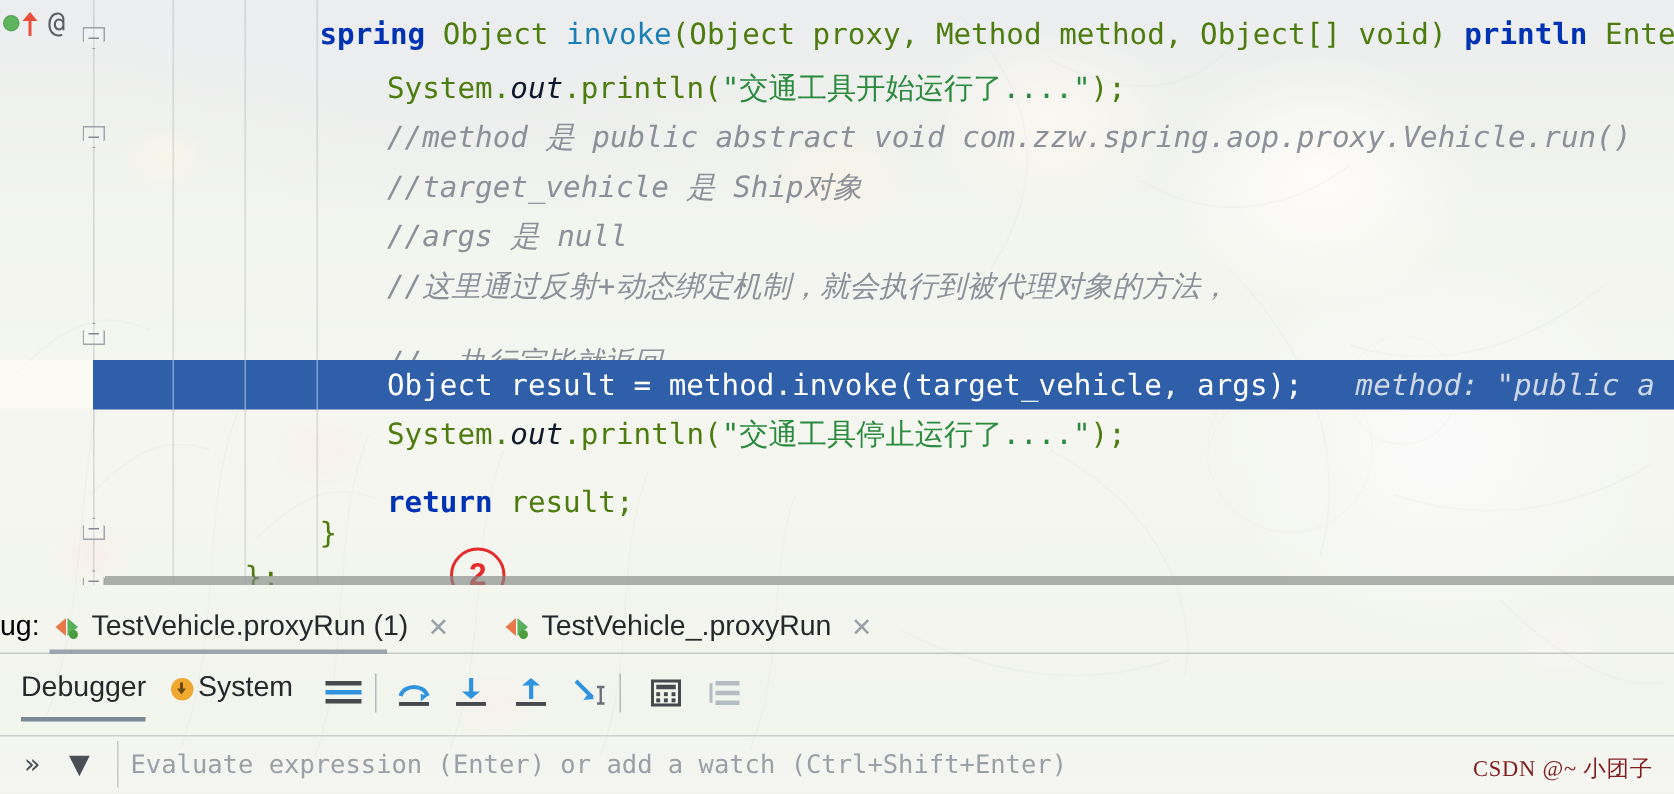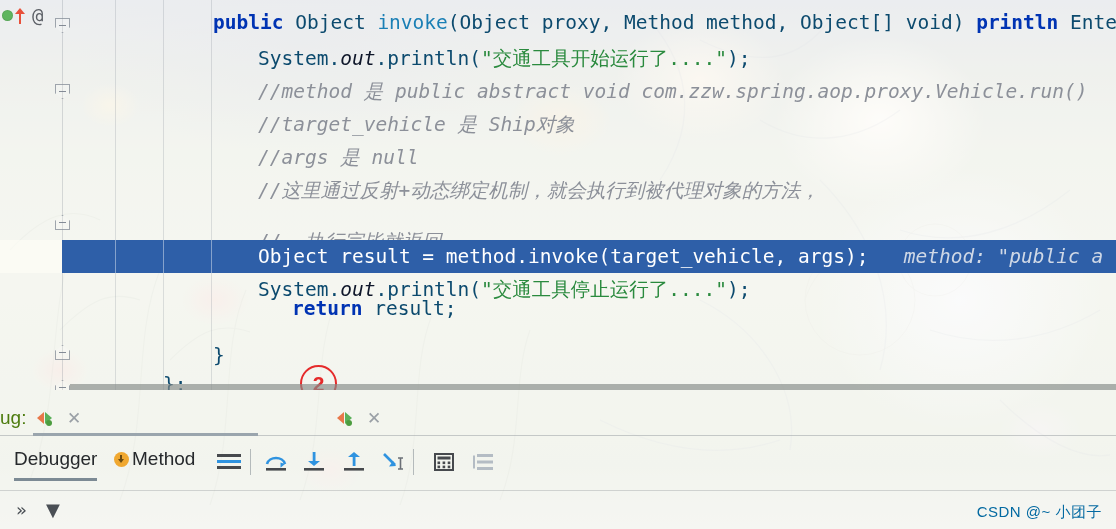--- a/index.html
+++ b/index.html
@@ -55,21 +55,21 @@
 
   
   .code-layer{position:absolute;left:0;top:0;right:0;}
   .line{
     position:absolute;left:0;right:0;height:33px;line-height:33px;
     font-family:"DejaVu Sans Mono",monospace;font-size:19.5px;white-space:pre;
     color:#2b2b2b;
   }
   .kw{color:#0033b3;font-weight:600;}
   .type{color:#1a7fb5;}
-  .plain{color:#0c4a6e;}
+  .plain{color:#4d7c0f;}
   .str{color:#2a8a3e;}
   .fieldit{color:#0f172a;font-style:italic;}
   .cmt{color:#8c9099;font-style:italic;}
   .hint{color:#9aa0a6;font-style:italic;}
   .sel-row{position:absolute;left:62px;right:0;height:33px;background:#2e5fa8;}
   .sel-row-left{position:absolute;left:0;width:62px;height:33px;background:rgba(255,255,248,.55);}
   .sel-indent{position:absolute;top:0;height:33px;width:1px;background:rgba(255,255,255,.42);}
 
   
   #editor-hscroll{position:absolute;left:70px;right:0;top:384px;height:13px;background:rgba(150,155,150,.42);}
@@ -79,21 +79,21 @@
   #marker-2{
     position:absolute;left:300px;top:365px;width:33px;height:33px;border-radius:50%;
     border:2.6px solid #e52b2b;color:#e52b2b;font-size:21px;font-weight:700;
     display:flex;align-items:center;justify-content:center;
     font-family:"Liberation Sans",sans-serif;
   }
 
   
   #debug-panel{position:absolute;left:0;top:398px;width:1116px;height:131px;}
   #tabbar{position:absolute;left:0;top:0;width:1116px;height:39px;}
-  .tab-prefix{position:absolute;left:0;top:9px;font-size:19px;color:#4d7c0f;font-family:"Liberation Sans",sans-serif;}
+  .tab-prefix{position:absolute;left:0;top:9px;font-size:19px;color:#000000;font-family:"Liberation Sans",sans-serif;}
   .rtab{position:absolute;top:5px;height:30px;display:flex;align-items:center;gap:7px;padding:0 4px;}
   .dbg-ico{position:relative;width:17px;height:16px;flex:none;}
   .dbg-ico .tl{position:absolute;left:0;top:2px;width:0;height:0;border-top:6px solid transparent;border-bottom:6px solid transparent;border-right:7px solid #e8784a;}
   .dbg-ico .tr{position:absolute;left:8px;top:2px;width:0;height:0;border-top:6px solid transparent;border-bottom:6px solid transparent;border-left:7px solid #5bb15b;}
   .dbg-ico .bd{position:absolute;left:9px;top:10px;width:6px;height:6px;border-radius:50%;background:#4c9c3f;}
   .tab-label{font-size:19px;color:#26292c;font-family:"Liberation Sans",sans-serif;white-space:nowrap;}
   .tab-close{font-size:17px;color:#9aa0a6;margin-left:6px;}
   .tab-underline{position:absolute;left:33px;top:35px;width:225px;height:3px;background:#9aa5ad;}
   .tabbar-rule{position:absolute;left:0;top:37px;width:1116px;height:1px;background:rgba(140,146,150,.45);}
 
@@ -119,22 +119,22 @@
   .chev{font-size:18px;color:#4a4f55;font-family:"DejaVu Sans",sans-serif;}
   .evalbar-rule{position:absolute;left:0;top:0;width:1116px;height:1px;background:rgba(140,146,150,.35);}
   #eval-input{
     position:absolute;left:78px;top:4px;right:0;height:31px;
     font-family:"DejaVu Sans Mono",monospace;font-size:17px;color:#9aa0a6;
     display:flex;align-items:center;padding-left:8px;
     border-left:1px solid rgba(140,146,150,.45);
     background:transparent;
   }
   #watermark{
-    position:absolute;right:14px;top:503px;font-size:15px;color:#0369a1;
-    font-family:Liberation Sans, sans-serif;letter-spacing:.5px;
+    position:absolute;right:14px;top:503px;font-size:15px;color:#7f1d1d;
+    font-family:Liberation Serif, serif;letter-spacing:.5px;
   }
 </style>
 </head>
 <body>
 
 <div id="wallpaper">
   <svg viewBox="0 0 1116 529" preserveAspectRatio="none" aria-hidden="true">
     <g stroke="#9aa58f" stroke-width="1.1" fill="none" opacity=".55">
       <path d="M30 480 C60 400 48 330 70 250"></path>
       <path d="M120 500 C150 420 132 340 160 270"></path>
@@ -189,36 +189,36 @@
       <i></i>
     </div>
   <div class="fold up" style="top:345px">
       <i></i>
     </div>
   <div class="fold up" style="top:380px">
       <i></i>
     </div>
 
   <div class="code-layer" id="code-layer">
-      <div class="line" style="top: 6px;"><span style="display: inline-block; width: 213px;"></span><span class="kw">public </span><span class="plain">Object </span><span class="type">invoke</span><span class="plain">(Object proxy, Method method, Object[] void) </span><span class="kw">println </span><span class="plain">Enter</span></div>
+      <div class="line" style="top: 6px;"><span style="display: inline-block; width: 213px;"></span><span class="kw">spring </span><span class="plain">Object </span><span class="type">invoke</span><span class="plain">(Object proxy, Method method, Object[] void) </span><span class="kw">println </span><span class="plain">Enter</span></div>
       <div class="line" style="top: 42px;"><span style="display: inline-block; width: 258px;"></span><span class="plain">System.</span><span class="fieldit">out</span><span class="plain">.println(</span><span class="str">"交通工具开始运行了...."</span><span class="plain">);</span></div>
       <div class="line" style="top: 75px;"><span style="display: inline-block; width: 258px;"></span><span class="cmt">//method 是 public abstract void com.zzw.spring.aop.proxy.Vehicle.run()</span></div>
       <div class="line" style="top: 108px;"><span style="display: inline-block; width: 258px;"></span><span class="cmt">//target_vehicle 是 Ship对象</span></div>
       <div class="line" style="top: 141px;"><span style="display: inline-block; width: 258px;"></span><span class="cmt">//args 是 null</span></div>
       <div class="line" style="top: 174px;"><span style="display: inline-block; width: 258px;"></span><span class="cmt">//这里通过反射+动态绑定机制，就会执行到被代理对象的方法，</span></div>
       <div class="line" style="top: 225px;"><span style="display: inline-block; width: 258px;"></span><span class="cmt">//  执行完毕就返回</span></div>
       <div class="sel-row-left" style="top: 240px;"></div>
       <div class="sel-row" style="top: 240px;">
         <div class="sel-indent" style="left: 53px;"></div>
         <div class="sel-indent" style="left: 101px;"></div>
         <div class="sel-indent" style="left: 149px;"></div>
       </div>
       <div class="line selline-wrap" style="top: 240px;"><span style="display: inline-block; width: 258px;"></span><span class="plain on-sel" style="color: rgb(255, 255, 255);">Object result = method.invoke(target_vehicle, args);</span><span class="hint" style="color: rgb(207, 216, 230);">   method: "public a</span></div>
       <div class="line" style="top: 273px;"><span style="display: inline-block; width: 258px;"></span><span class="plain">System.</span><span class="fieldit">out</span><span class="plain">.println(</span><span class="str">"交通工具停止运行了...."</span><span class="plain">);</span></div>
-      <div class="line" style="top: 292px; margin-left: 34px;"><span style="display: inline-block; width: 258px;"></span><span class="kw">return </span><span class="plain">result;</span></div>
+      <div class="line" style="top: 318px;"><span style="display: inline-block; width: 258px;"></span><span class="kw">return </span><span class="plain">result;</span></div>
       <div class="line" style="top: 339px;"><span style="display: inline-block; width: 213px;"></span><span class="plain">}</span></div>
       <div class="line" style="top: 368px;"><span style="display: inline-block; width: 163px;"></span><span class="plain">};</span></div>
     </div>
 
   <div id="marker-2">2</div>
 
   <div id="editor-hscroll">
     <div class="thumb"></div>
   </div>
 </div>
@@ -228,43 +228,45 @@
   <div id="tabbar">
     <span class="tab-prefix">ug:</span>
     <div class="tabbar-rule"></div>
 
     <div class="rtab" style="left:33px">
       <span class="dbg-ico">
           <i class="tl"></i>
           <i class="tr"></i>
           <i class="bd"></i>
         </span>
+      <span class="tab-label">TestVehicle.proxyRun (1)</span>
       <span class="tab-close">✕</span>
     </div>
 
     <div class="rtab" style="left:333px">
       <span class="dbg-ico">
           <i class="tl"></i>
           <i class="tr"></i>
           <i class="bd"></i>
         </span>
+      <span class="tab-label">TestVehicle_.proxyRun</span>
       <span class="tab-close">✕</span>
     </div>
 
     <div class="tab-underline"></div>
   </div>
 
   <div id="toolbar">
     <div class="tw-tab" style="left:14px">
       <span>Debugger</span>
       <span class="underline"></span>
     </div>
     <div class="tw-tab" style="left:114px">
       <span class="console-ico"></span>
-      <span>Method</span>
+      <span>System</span>
     </div>
 
     <div class="tbtn" style="left:212px">
       <span class="ico-lines">
           <span></span>
           <span></span>
           <span></span>
         </span>
     </div>
     <div class="sep" style="left:250px"></div>
@@ -326,16 +328,17 @@
         </g>
         <path d="M3 3.5 l0 13" stroke="#b4bcc4" stroke-width="2"></path>
       </svg>
     </div>
   </div>
 
   <div id="evalbar">
     <div class="evalbar-rule"></div>
     <span class="chev" style="position:absolute;left:16px;">»</span>
     <span class="chev" style="position:absolute;left:46px;">▼</span>
+    <div id="eval-input">Evaluate expression (Enter) or add a watch (Ctrl+Shift+Enter)</div>
   </div>
 </div>
 
 <div id="watermark">CSDN @~ 小团子</div>
 
 </body></html>

